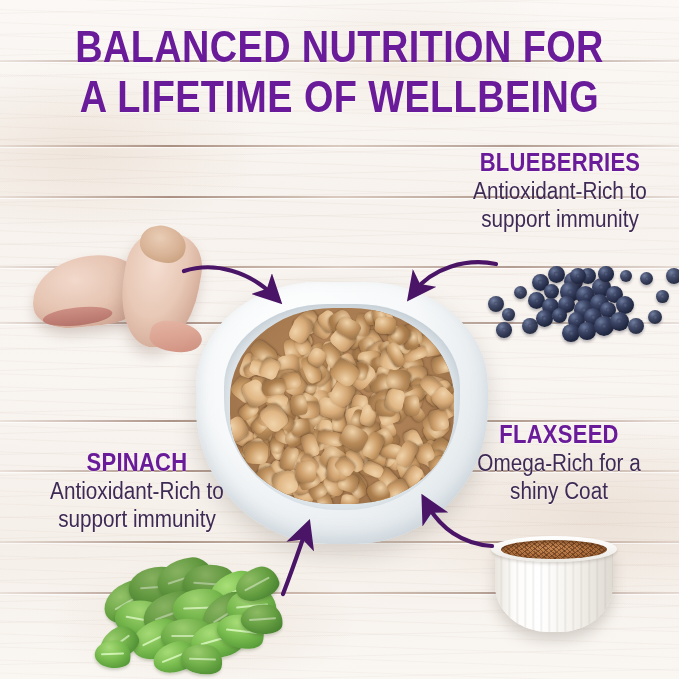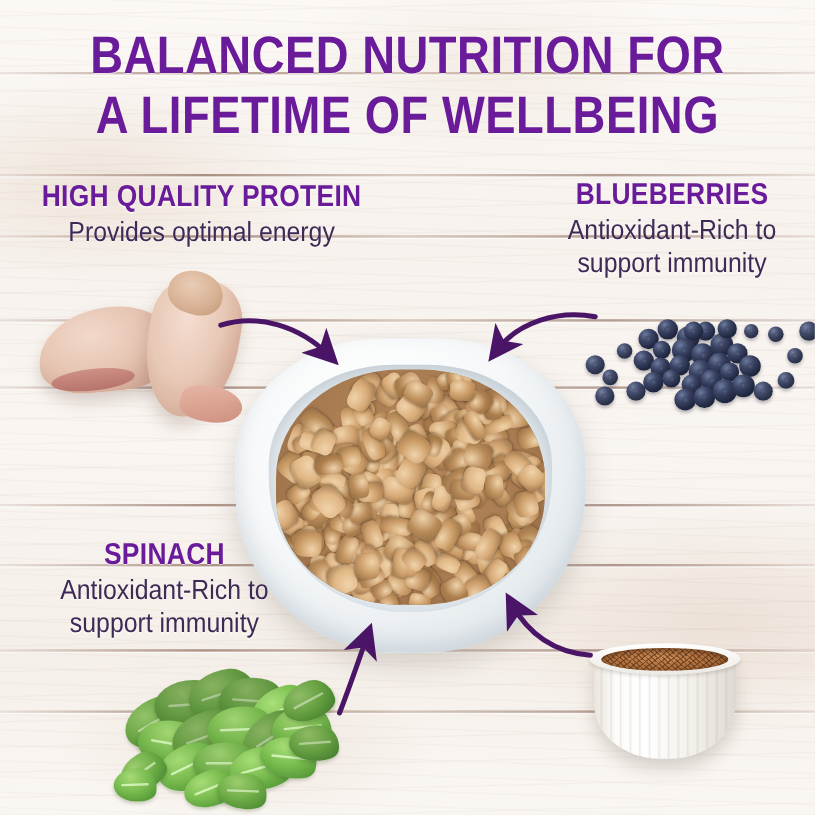--- a/index.html
+++ b/index.html
@@ -547,31 +547,32 @@
       <marker id="ah" markerWidth="7" markerHeight="7" refX="4.2" refY="3.5" orient="auto">
         <path d="M0,0 L7,3.5 L0,7 L1.8,3.5 z" fill="#4A1566"></path>
       </marker>
     </defs>
     <path d="M184,271 C215,261 250,272 274,296" fill="none" stroke="#4A1566" stroke-width="4.2" stroke-linecap="round" marker-end="url(#ah)"></path>
     <path d="M496,264 C466,258 432,268 414,292" fill="none" stroke="#4A1566" stroke-width="4.2" stroke-linecap="round" marker-end="url(#ah)"></path>
     <path d="M283,594 C293,568 299,550 306,530" fill="none" stroke="#4A1566" stroke-width="4.2" stroke-linecap="round" marker-end="url(#ah)"></path>
     <path d="M492,546 C462,544 440,528 427,504" fill="none" stroke="#4A1566" stroke-width="4.2" stroke-linecap="round" marker-end="url(#ah)"></path>
   </svg>
 
-  <div class="label" style="left:8px;top:150px;width:320px;">
-    <div class="head">HIGH QUALITY PROTEIN</div>
-    <div class="sub">Provides optimal energy</div>
-  </div>
 
   <div class="label" style="left:444px;top:148px;width:232px;">
     <div class="head">BLUEBERRIES</div>
     <div class="sub">Antioxidant-Rich to</div>
     <div class="sub">support immunity</div>
   </div>
 
+  <div class="label" style="left:440px;top:420px;width:238px;">
+    <div class="head">FLAXSEED</div>
+    <div class="sub">Omega-Rich for a</div>
+    <div class="sub">shiny Coat</div>
+  </div>
 
   <div class="label" style="left:12px;top:448px;width:250px;">
     <div class="head">SPINACH</div>
     <div class="sub">Antioxidant-Rich to</div>
     <div class="sub">support immunity</div>
   </div>
 
 </div>
 
 </body></html>

